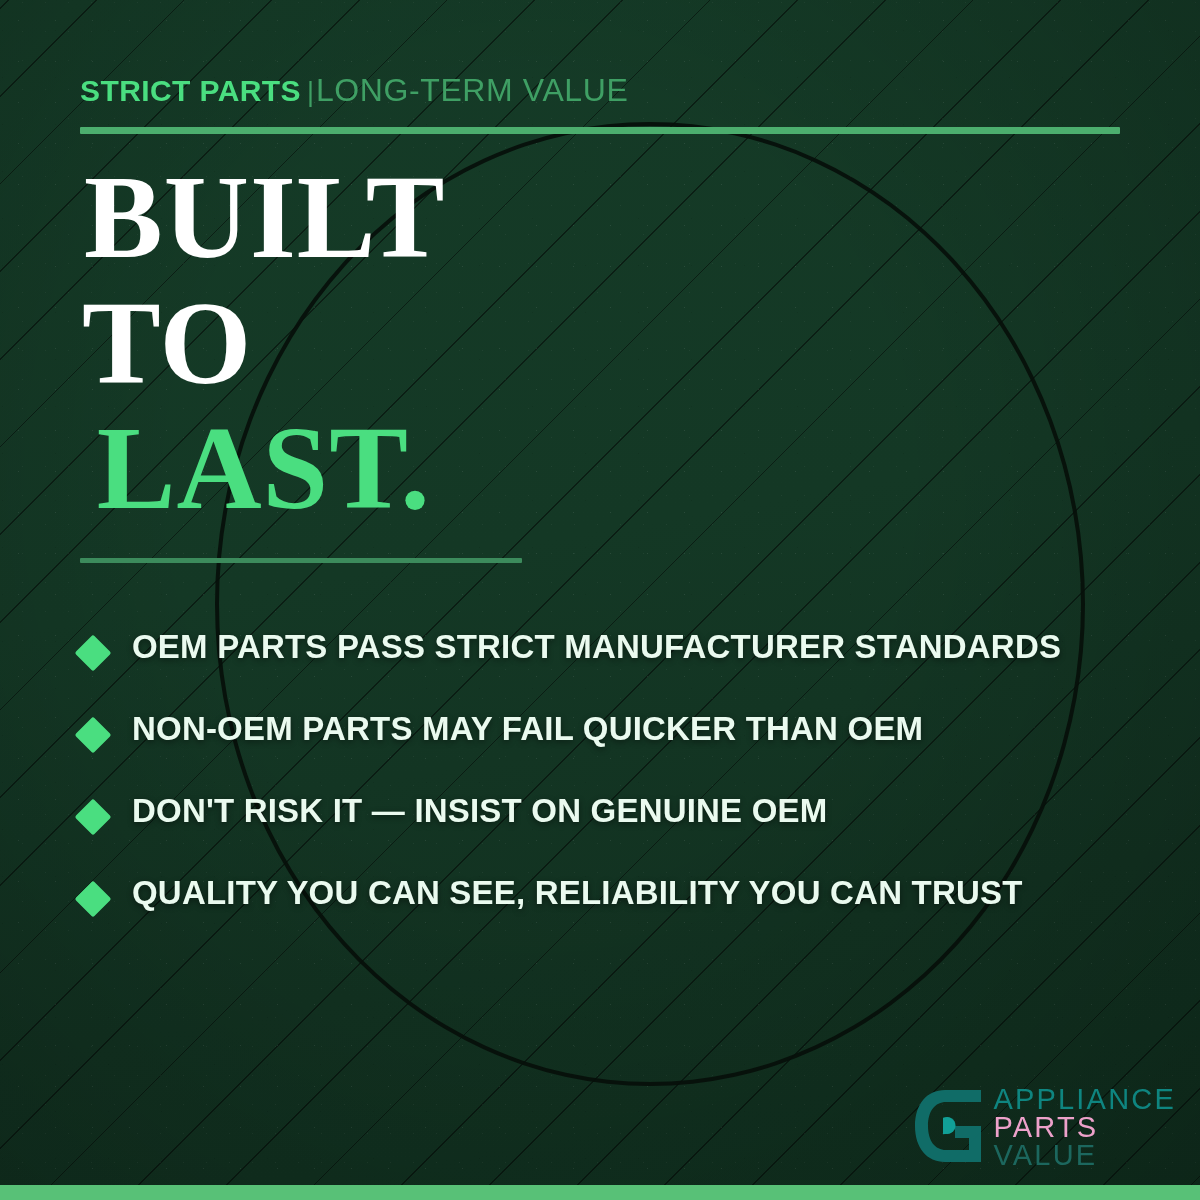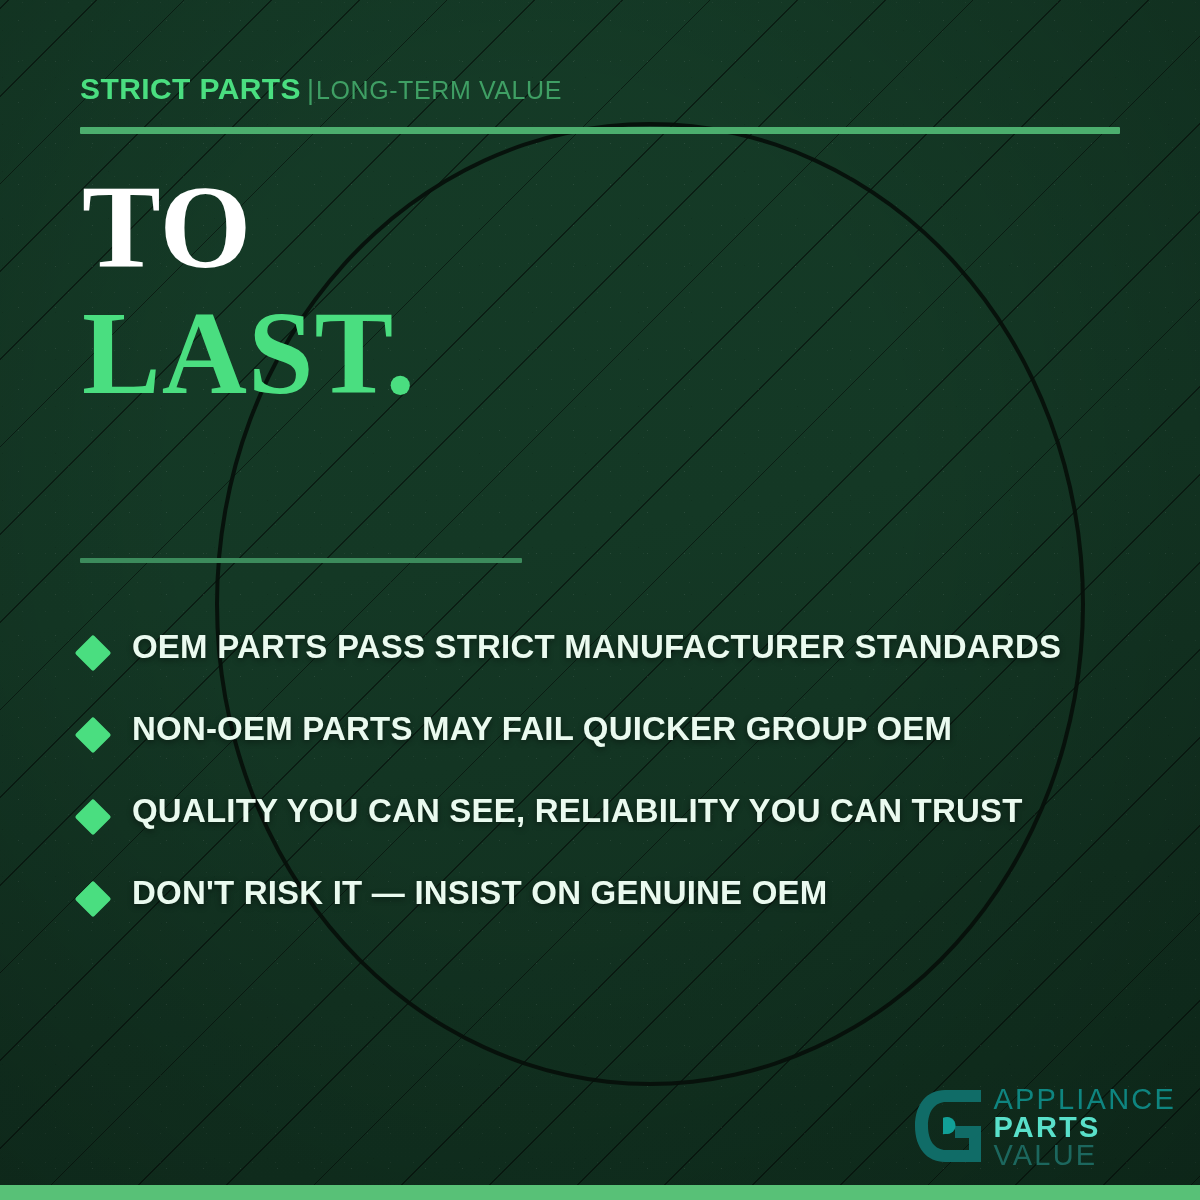--- a/index.html
+++ b/index.html
@@ -93,21 +93,21 @@
     letter-spacing: 0.4px;
     color: #4ade80;
   }
   .eyebrow .sep {
     font-size: 27px;
     font-weight: normal;
     color: #3f9f64;
     margin: 0 2px 0 6px;
   }
   .eyebrow .sub {
-    font-size: 25px;
+    font-size: 32px;
     font-weight: normal;
     letter-spacing: 0.6px;
     color: #3f9f64;
   }
   .rule-top {
     position: absolute;
     left: 80px;
     top: 127px;
     width: 1040px;
     height: 7px;
@@ -188,21 +188,21 @@
     display: flex;
     flex-direction: column;
     line-height: 0.96;
   }
   .logo-words span {
     font-size: 29px;
     font-weight: normal;
     letter-spacing: 2.2px;
   }
   .logo-words .w1 { color: #0f8a86; }
-  .logo-words .w2 { color: #5eead4; font-weight: bold; }
+  .logo-words .w2 { color: #f9a8d4; }
   .logo-words .w3 { color: #1d6b62; }
 
   
   .bottom-bar {
     position: absolute;
     left: 0;
     bottom: 0;
     width: 1200px;
     height: 15px;
     background: #58c177;
@@ -222,42 +222,43 @@
 
   <div class="content">
 
     <div class="eyebrow">
       <span class="kicker">STRICT PARTS</span><span class="sep">|</span><span class="sub">LONG-TERM VALUE</span>
     </div>
 
     <div class="rule-top"></div>
 
     <div class="headline">
+      <span class="l1">BUILT</span>
       <span class="l2">TO</span>
       <span class="l3">LAST.</span>
     </div>
 
     <div class="rule-mid"></div>
 
     <div class="bullets">
       <div class="bullet-row">
         <span class="bullet-mark"></span>
         <span class="bullet-text">OEM PARTS PASS STRICT MANUFACTURER STANDARDS</span>
       </div>
       <div class="bullet-row">
         <span class="bullet-mark"></span>
-        <span class="bullet-text">NON-OEM PARTS MAY FAIL QUICKER GROUP OEM</span>
+        <span class="bullet-text">NON-OEM PARTS MAY FAIL QUICKER THAN OEM</span>
+      </div>
+      <div class="bullet-row">
+        <span class="bullet-mark"></span>
+        <span class="bullet-text">DON'T RISK IT — INSIST ON GENUINE OEM</span>
       </div>
       <div class="bullet-row">
         <span class="bullet-mark"></span>
         <span class="bullet-text">QUALITY YOU CAN SEE, RELIABILITY YOU CAN TRUST</span>
-      </div>
-      <div class="bullet-row">
-        <span class="bullet-mark"></span>
-        <span class="bullet-text">DON'T RISK IT — INSIST ON GENUINE OEM</span>
       </div>
     </div>
 
     <div class="logo">
       <span class="logo-mark">
         <svg width="78" height="80" viewBox="0 0 78 80" xmlns="http://www.w3.org/2000/svg">
           <path d="M70 4 H34 C16 4 4 18 4 40 C4 62 16 76 34 76 H70 V40 H44 V52 H58 V64 H35 C24 64 17 55 17 40 C17 25 24 16 35 16 H70 Z" fill="#11706c"></path>
           <path d="M40 33 a8.5 8.5 0 1 0 0 15 Z" fill="#12a79e" transform="rotate(180 36 40)"></path>
           <circle cx="32" cy="40" r="8.5" fill="#12a79e" clip-path="inset(0 0 0 50%)"></circle>
         </svg>

